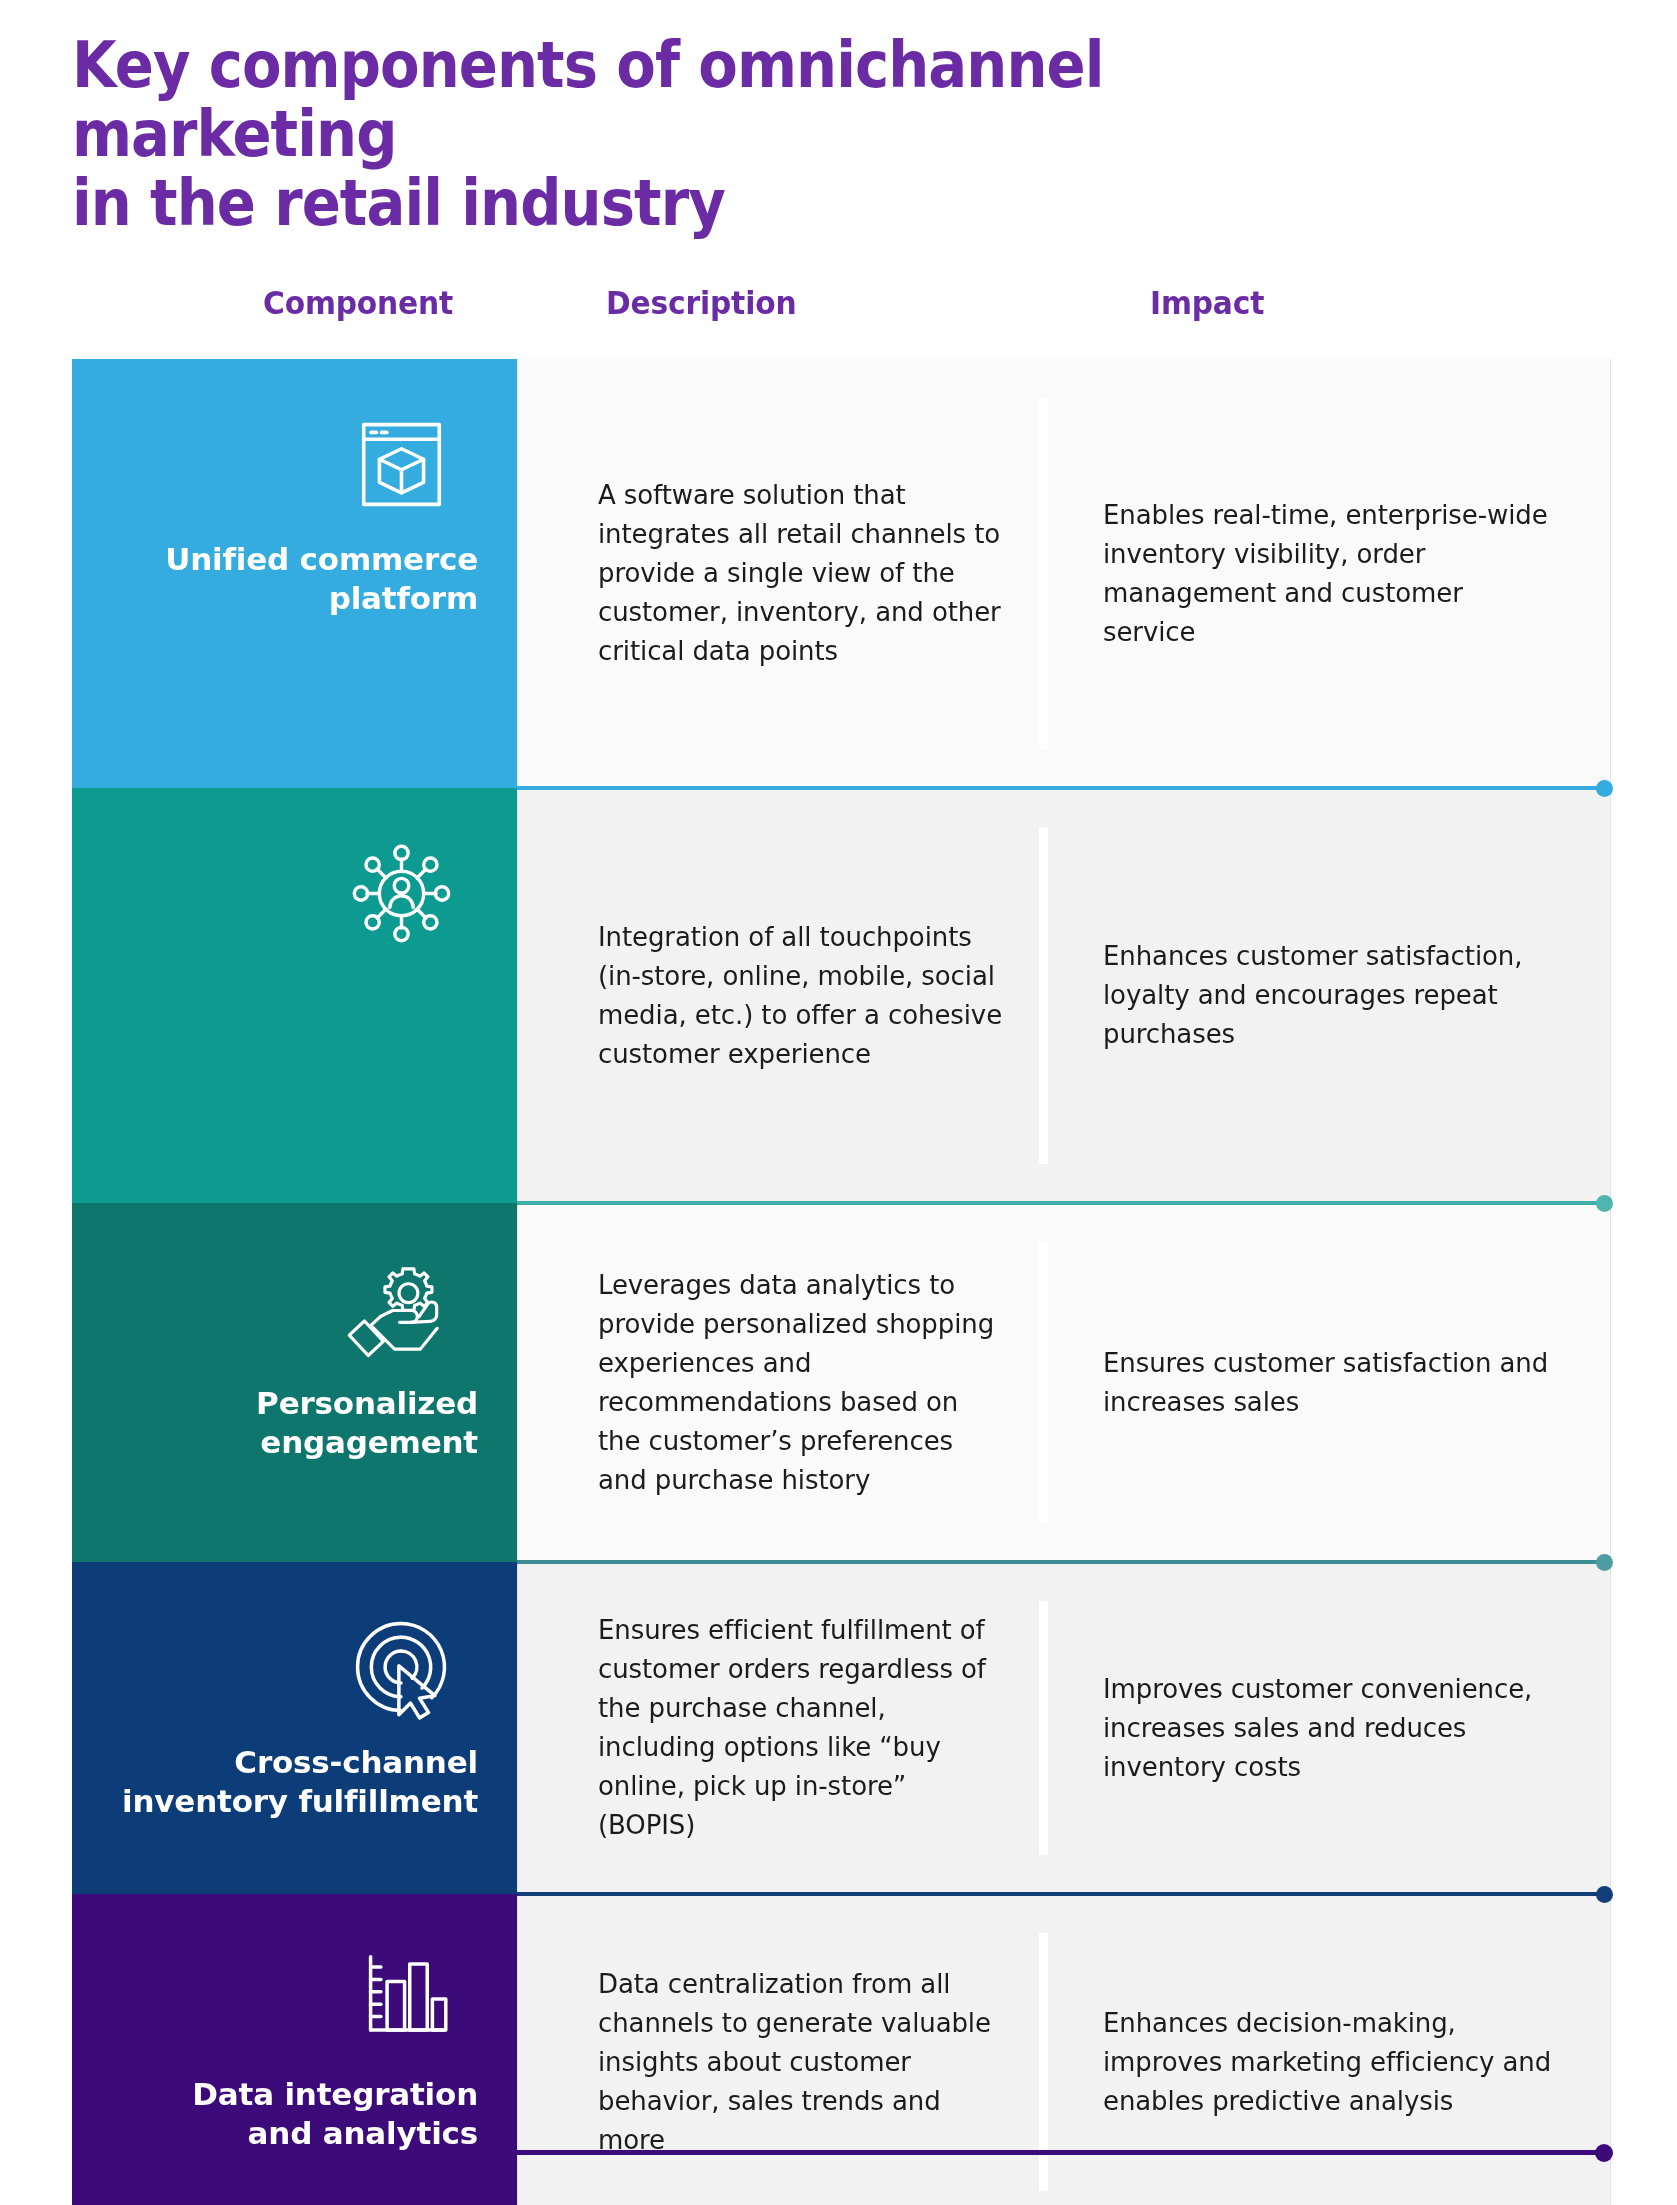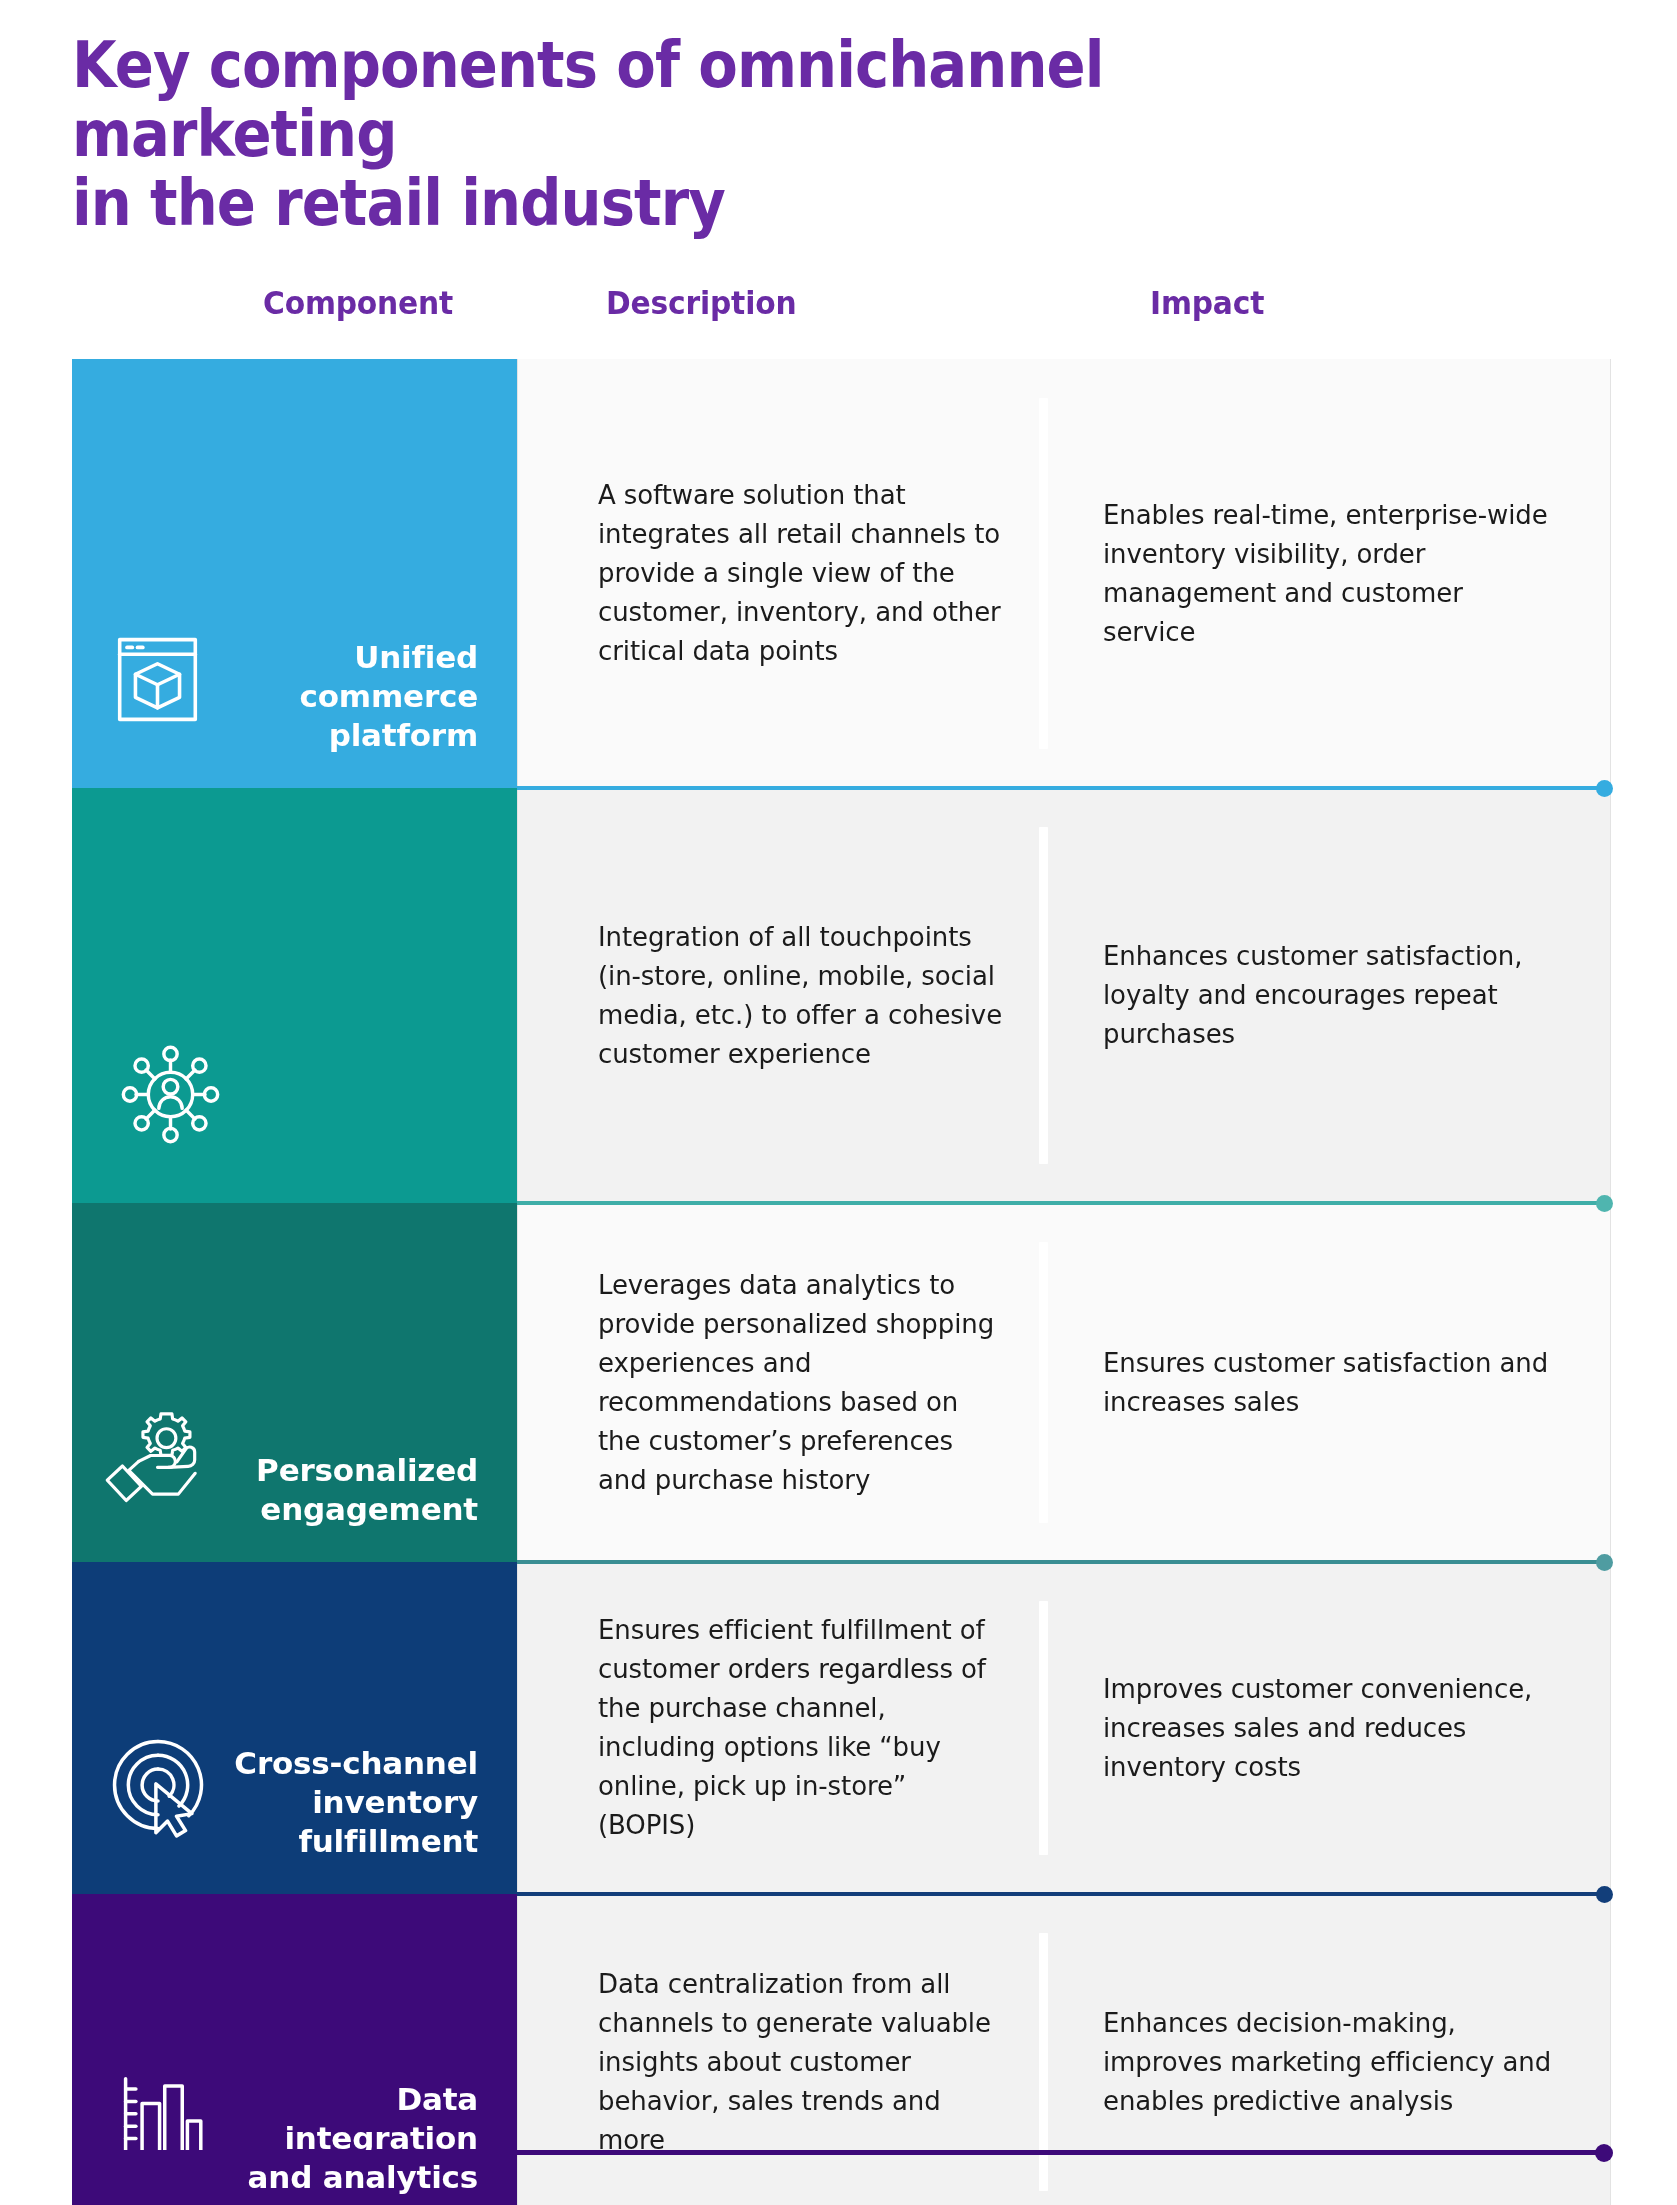--- a/index.html
+++ b/index.html
@@ -80,20 +80,21 @@
     display: flex;
     width: 100%;
   }
 
   .cell-component {
     position: relative;
     width: 445px;
     flex: 0 0 445px;
     box-sizing: border-box;
     display: flex;
+    flex-direction: column;
     justify-content: flex-start;
     align-items: flex-end;
     padding: 44px 39px 33px 33px;
   }
 
   .icon-wrap {
     width: 131px;
     height: 122px;
     display: flex;
     align-items: center;

